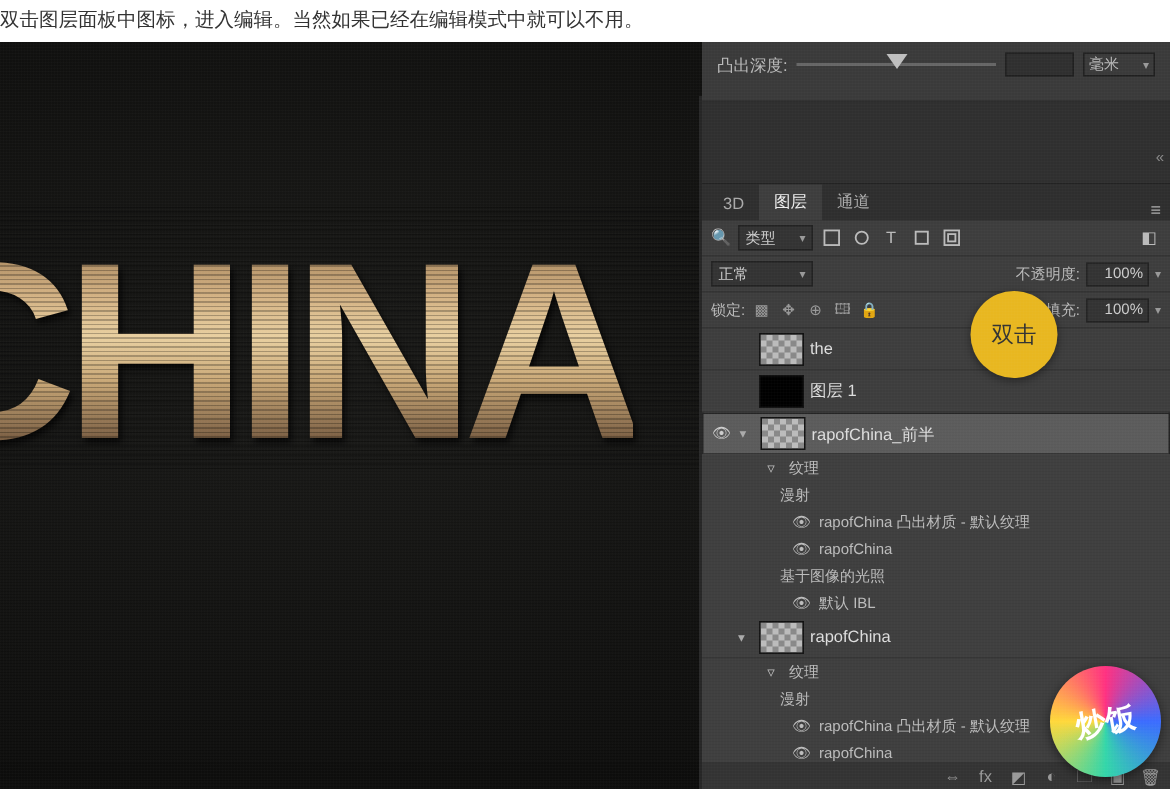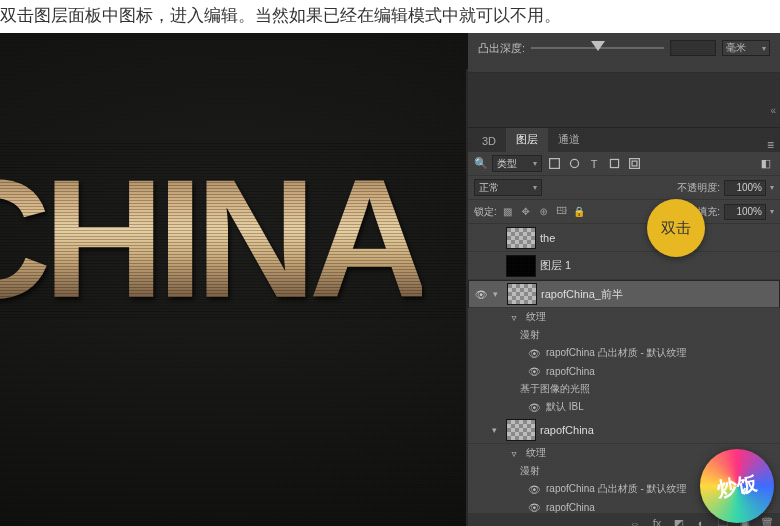--- a/index.html
+++ b/index.html
@@ -1,17 +1,17 @@
 <!DOCTYPE html>
 <html><head>
 <meta charset="utf-8">
 <style>
   * { margin: 0; padding: 0; box-sizing: border-box; font-family: "Microsoft YaHei", sans-serif; }
   body { background: #fff; width: 780px; height: 526px; overflow: hidden; }
-  .caption { font-size: 17px; color: #333; padding: 4px 0 6px 0; }
+  .caption { font-size: 13px; color: #333; padding: 4px 0 6px 0; }
   .app {
     position: relative; width: 780px; height: 500px;
     background: radial-gradient(ellipse at 30% 40%, #1a1a18 0%, #0d0d0c 70%, #080808 100%);
     background-color: #111;
   }
   .noise::after {
     content:""; position:absolute; inset:0;
     background-image:
       repeating-linear-gradient(0deg, rgba(255,255,255,0.015) 0 1px, transparent 1px 2px),
       repeating-linear-gradient(90deg, rgba(255,255,255,0.01) 0 1px, transparent 1px 2px);

